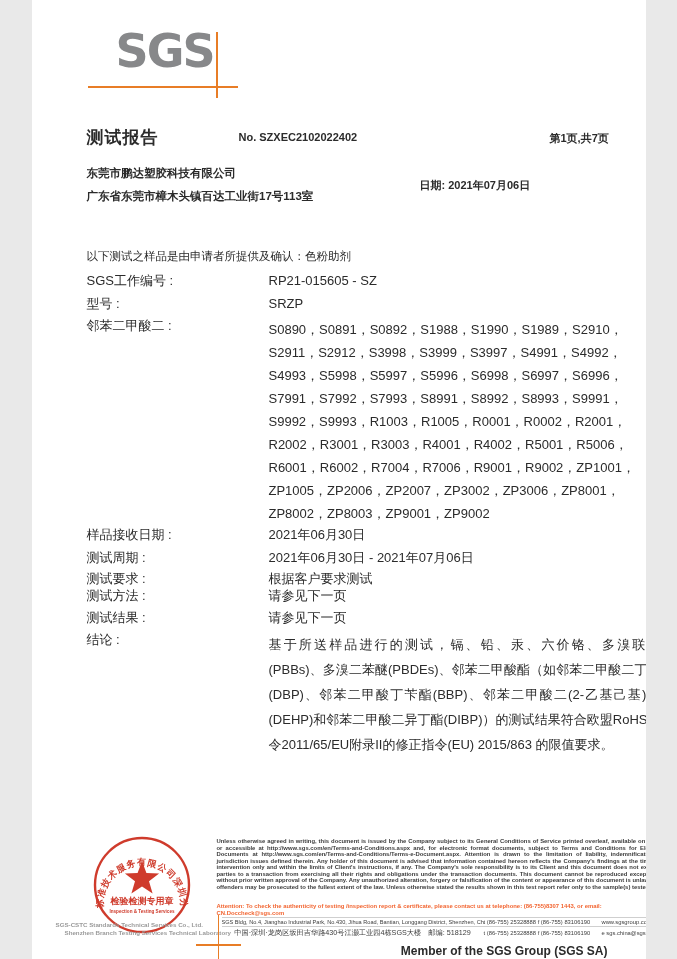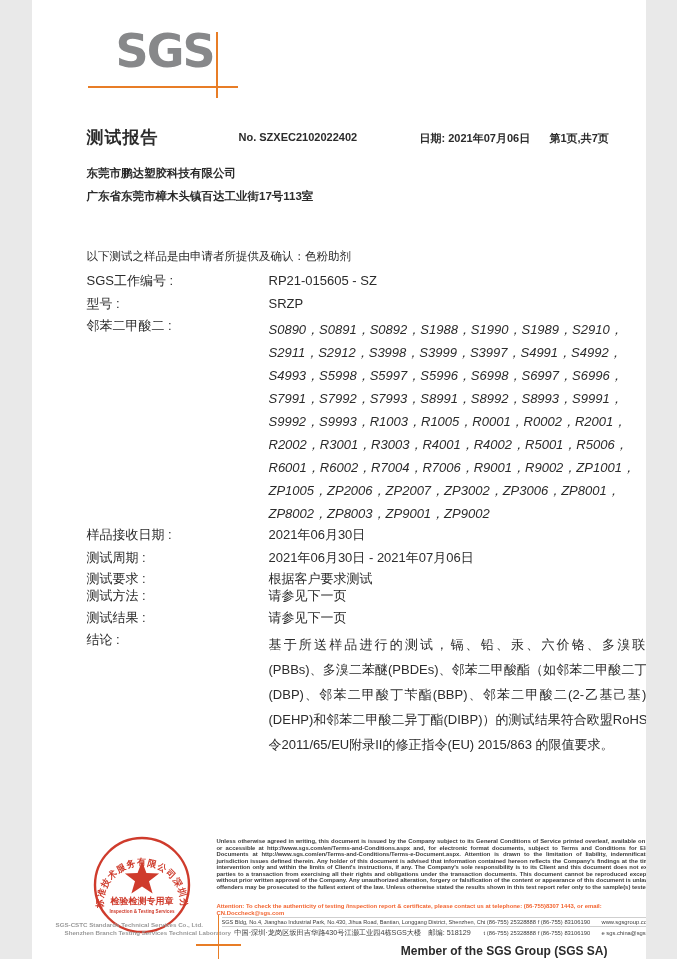--- a/index.html
+++ b/index.html
@@ -14,30 +14,30 @@
     position:absolute; left:84px; top:24px;
     font-family:"DejaVu Sans","Liberation Sans",sans-serif;
     font-size:46px; font-weight:900; letter-spacing:-2px; color:#87888a;
   }
   .logo-hline{position:absolute; left:56px; top:86px; width:150px; height:2px; background:#e87d26;}
   .logo-vline{position:absolute; left:184px; top:32px; width:2px; height:66px; background:#e87d26;}
   
   .doc-title{position:absolute; left:55px; top:126px; font-size:17px; font-weight:700; letter-spacing:1px;}
   .hmeta{position:absolute; top:131px; font-size:11px; font-weight:700; color:#2b2b2b; white-space:nowrap;}
   .report-no{left:207px;}
-  .report-date{left:388px;}
+  .report-date{left:388px;margin-top:47px;}
   .page-ind{left:518px;}
   
   .applicant{position:absolute; left:55px; top:162px; font-size:11.5px; font-weight:600; line-height:23px; white-space:nowrap;}
   
   .intro{position:absolute; left:55px; top:249px; font-size:11.5px; white-space:nowrap;}
   .frow{position:absolute; left:55px; width:578px; display:flex; font-size:13px; line-height:16px;}
   .frow .lbl{flex:0 0 182px; white-space:nowrap;}
   .frow .val{flex:1; white-space:nowrap;}
-  .ref-lines div{line-height:23px; white-space:nowrap;font-style:italic;}
+  .ref-lines div{line-height:23px; white-space:nowrap;}
   .conclusion .val{white-space:normal; line-height:25px; width:392px; flex:0 0 392px; text-align:justify;}
   
   .legal{
     position:absolute; left:185px; top:838px; width:452px;
     font-size:5.9px; line-height:6.55px; font-weight:600; color:#3c3c3c; text-align:justify;
   }
   .attention{
     position:absolute; left:185px; top:903px; width:452px;
     font-size:5.9px; line-height:6.6px; font-weight:700; color:#f26531;
   }

